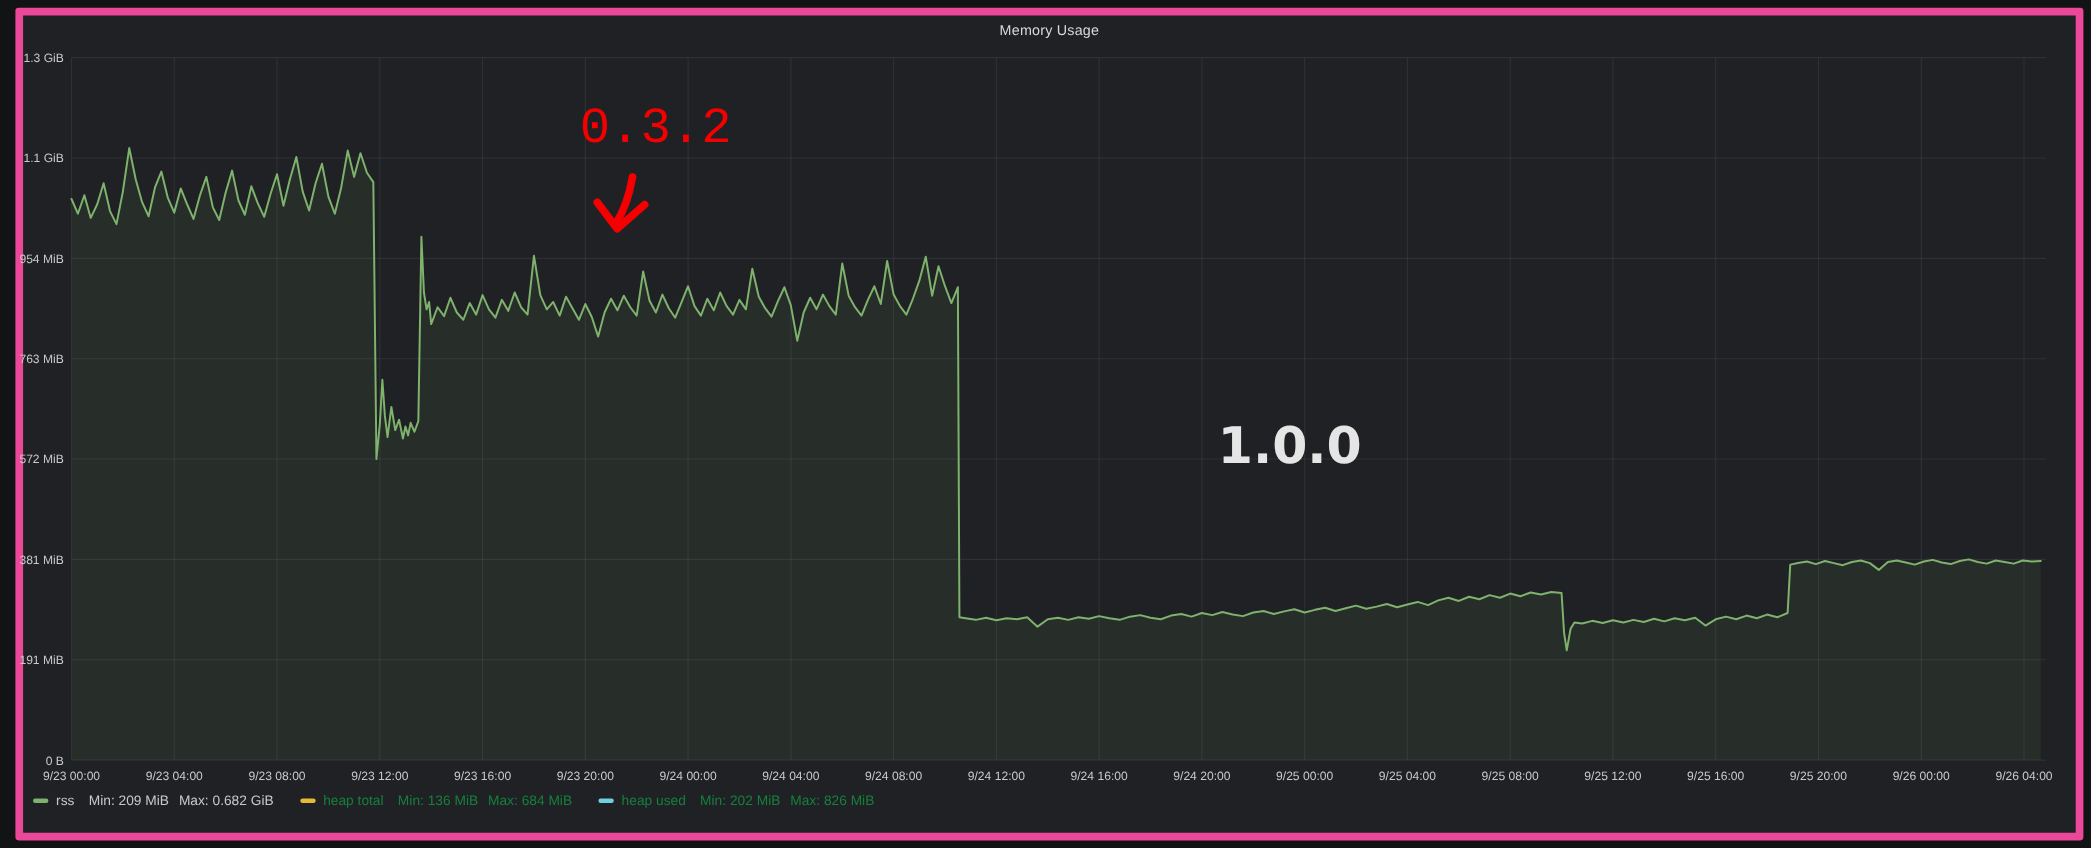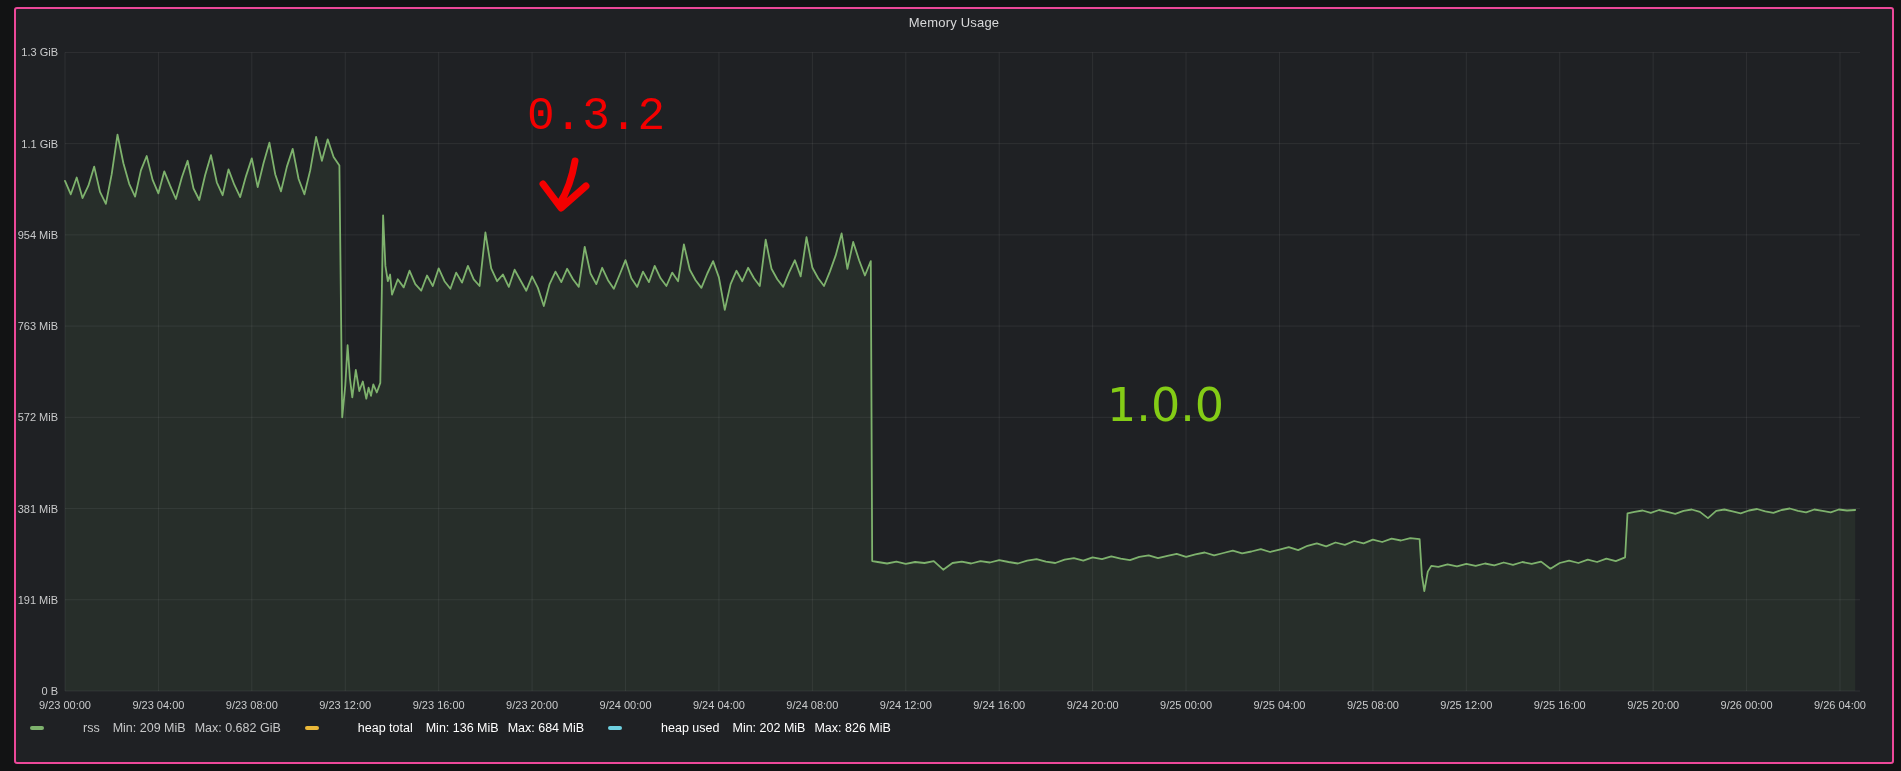--- a/index.html
+++ b/index.html
@@ -1,33 +1,33 @@
 <!DOCTYPE html>
 <html><head>
 <meta charset="utf-8">
 <style>
   * { margin:0; padding:0; box-sizing:border-box; }
   html,body { width:1901px; height:771px; background:#121314; overflow:hidden;
               font-family:"Liberation Sans", sans-serif; }
   #page { position:relative; width:1901px; height:771px; background:#121314; }
   #panel { position:absolute; left:14px; top:7px; right:7px; bottom:7px;
-           background:#1f2124; border:2px solid #ec4899; border-radius:3px; }
+           background:#1f2124; border:7px solid #ec4899; border-radius:3px; }
   #panel-title { position:absolute; left:0; right:0; top:6px; text-align:center;
                  color:#d8d9da; font-size:13px; font-weight:500; letter-spacing:.2px; cursor:pointer; }
   #chart-svg { position:absolute; left:0; top:0; }
   .y-tick-label { fill:#c9cacb; font-size:11px; font-family:"Liberation Sans",sans-serif; }
   .x-tick-label { fill:#c9cacb; font-size:11px; font-family:"Liberation Sans",sans-serif; }
   #legend { position:absolute; left:30px; top:721px; display:flex; align-items:center;
             gap:22px; font-size:12.5px; white-space:nowrap; }
   .legend-item { display:flex; align-items:center; gap:7px; cursor:pointer; }
   .legend-swatch { width:14px; height:4px; border-radius:2px; display:inline-block; }
-  .legend-name { margin-right:6px;margin-left:32px; }
+  .legend-name { margin-right:6px; }
   .legend-val { margin-right:2px; }
   .legend-item.visible-series { color:#c7c8c9; }
-  .legend-item.hidden-series { color:#ffffff;align-items:center; }
+  .legend-item.hidden-series { color:#15803d;align-items:center; }
   .annotation-text { position:absolute; color:#f40000; font-size:46px; line-height:1;
                      font-family:"DejaVu Sans", sans-serif; font-weight:400; pointer-events:none; }
 </style>
 </head>
 <body>
 
 <div id="page">
   <div id="panel">
     <div id="panel-title">Memory Usage</div>
   </div>
@@ -89,21 +89,21 @@
       <text x="1466.3157894736842" y="709" text-anchor="middle" class="x-tick-label">9/25 12:00</text>
       <text x="1559.7368421052631" y="709" text-anchor="middle" class="x-tick-label">9/25 16:00</text>
       <text x="1653.157894736842" y="709" text-anchor="middle" class="x-tick-label">9/25 20:00</text>
       <text x="1746.578947368421" y="709" text-anchor="middle" class="x-tick-label">9/26 00:00</text>
       <text x="1840" y="709" text-anchor="middle" class="x-tick-label">9/26 04:00</text>
       <rect x="65" y="52.4" width="1795" height="638.6" fill="transparent"></rect>
       <path d="M 575 161 C 572 178 567 192 560 203 M 543 184 L 561 208 L 586 186" fill="none" stroke="#f40000" stroke-width="7" stroke-linecap="round" stroke-linejoin="round"></path>
     </svg>
 
   <div class="annotation-text" id="ann0" style="left: 527px; top: 94px; color: rgb(244, 0, 0); font-family: Liberation Mono, monospace;">0.3.2</div>
-  <div class="annotation-text" id="ann1" style="left: 1107px; top: 382px; color: #84cc16;">1.0.0</div>
+  <div class="annotation-text" id="ann1" style="left: 1107px; top: 382px; color: #e5e5e5; font-weight: bold;">1.0.0</div>
 
   <div id="legend">
     <div class="legend-item visible-series">
       <span class="legend-swatch" style="background: rgb(126, 178, 109);"></span>
       <span class="legend-name">rss</span>
       <span class="legend-val">Min: 209 MiB</span>
       <span class="legend-val">Max: 0.682 GiB</span>
     </div>
     <div class="legend-item hidden-series">
       <span class="legend-swatch" style="background: rgb(234, 184, 57);"></span>

